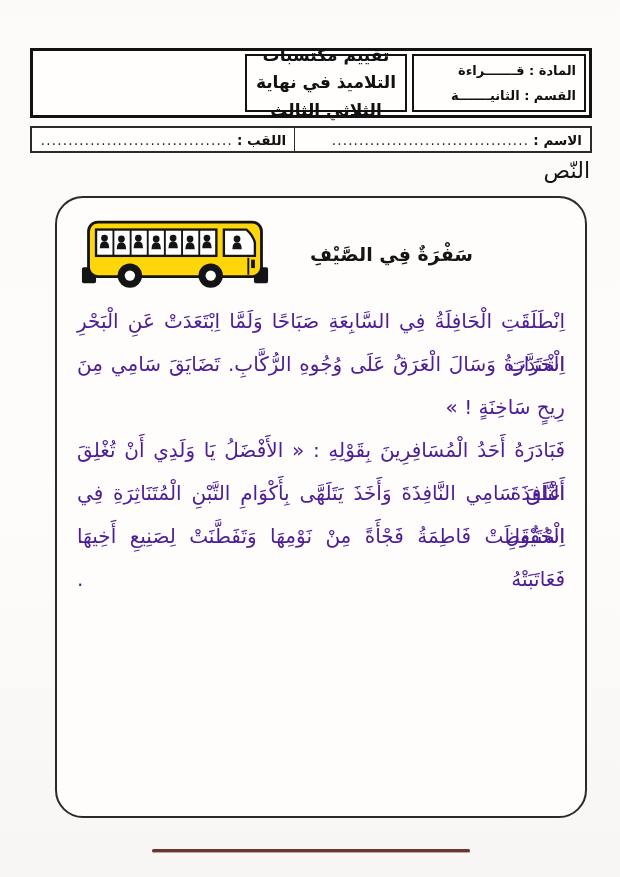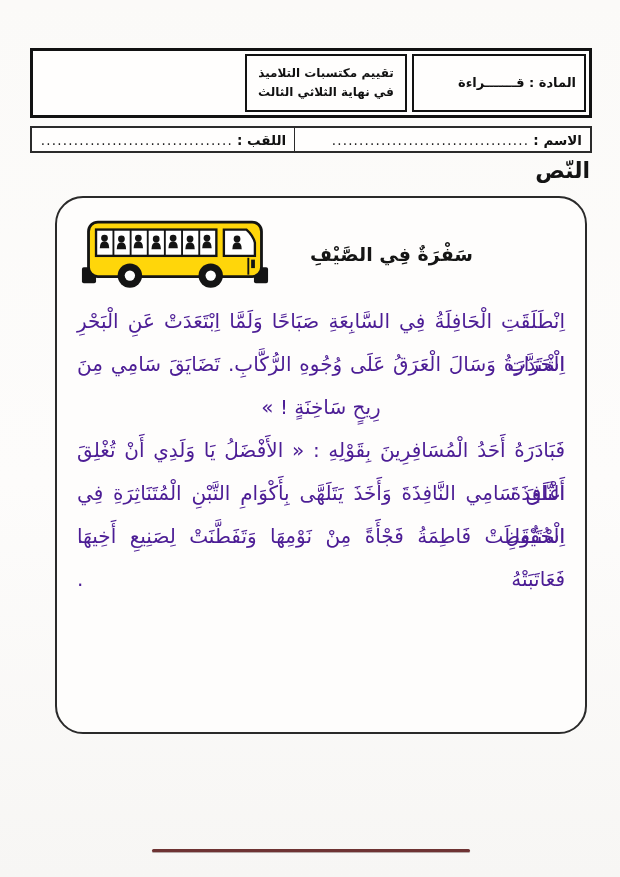--- a/index.html
+++ b/index.html
@@ -22,78 +22,79 @@
     padding:3px;box-sizing:border-box;gap:5px;
   }
   .hcell{border:2px solid #121212;box-sizing:border-box;background:#fffefd;}
   .hcell-subject{
     width:174px;display:flex;flex-direction:column;justify-content:space-around;
     padding:2px 8px;font-weight:bold;font-size:13px;line-height:1.5;
     white-space:nowrap;overflow:hidden;
   }
   .hcell-title{
     width:162px;display:flex;align-items:center;justify-content:center;
-    text-align:center;font-weight:bold;font-size:12px;line-height:1.6;
+    text-align:center;font-weight:bold;font-size:17px;line-height:1.6;
     padding:2px 6px;
   }
   .hcell-empty{flex:1;border:none;}
   
   .identity-row{
     position:absolute;top:126px;right:28px;left:30px;height:27px;
     border:2px solid #2b2b2b;background:#fffefd;
     display:flex;direction:rtl;align-items:center;
     font-size:13.5px;box-sizing:border-box;
   }
   .id-cell{display:flex;align-items:center;padding:0 8px;overflow:hidden;white-space:nowrap;box-sizing:border-box;height:100%;}
   .id-cell.name{width:53%;border-left:1.5px solid #2b2b2b;}
   .id-cell.surname{width:47%;}
   .id-label{font-weight:bold;margin-left:4px;text-align:right;}
   .id-dots{letter-spacing:1.2px;color:#222;overflow:hidden;}
   
   .section-label{
     position:absolute;top:158px;right:30px;
-    font-size:22px;font-weight:bold;color:#141414;
+    font-size:22px;font-weight:normal;color:#141414;
   }
   
   .story-box{
-    position:absolute;top:196px;right:33px;left:55px;height:538px;
+    position:absolute;top:196px;right:33px;left:55px;height:622px;
     border:2px solid #2a2a2a;border-radius:28px;background:#fefdfc;
     box-sizing:border-box;padding:12px 16px 0 16px;direction:rtl;
   }
   .story-header{
     display:flex;direction:rtl;align-items:center;height:88px;
     padding:0 4px;
   }
   .story-title{
     font-size:19px;font-weight:bold;color:#151515;
     margin-right:92px;white-space:nowrap;
   }
   .bus-wrap{margin-right:auto;margin-left:4px;width:188px;height:76px;}
   .story-text{padding:2px 4px 0 4px;}
   .line{
     direction:rtl;font-size:20px;line-height:43px;color:#4c1d95;
     height:43px;white-space:nowrap;overflow:visible;
   }
   .line.stretch{text-align:justify;text-align-last:justify;white-space:normal;}
-  .line.plain{text-align:center;}
+  .line.plain{text-align:right;}
   
   .footer-rule{
     position:absolute;top:849px;left:152px;width:318px;height:3px;
     background:#6e3333;border-radius:2px;
     box-shadow:0 1px 0 rgba(60,20,20,.35);
   }
 </style>
 </head>
 <body>
 
 <div class="page">
 
   <div class="header-table">
     <div class="hcell hcell-subject">
       <span>المادة : قـــــــراءة</span>
+      <span>القسم : الثانيـــــــة</span>
     </div>
     <div class="hcell hcell-title">
       <span>تقييم مكتسبات التلاميذ في نهاية الثلاثي الثالث</span>
     </div>
     <div class="hcell hcell-empty"></div>
   </div>
 
   <div class="identity-row">
     <div class="id-cell name">
       <span class="id-label">الاسم :</span>

